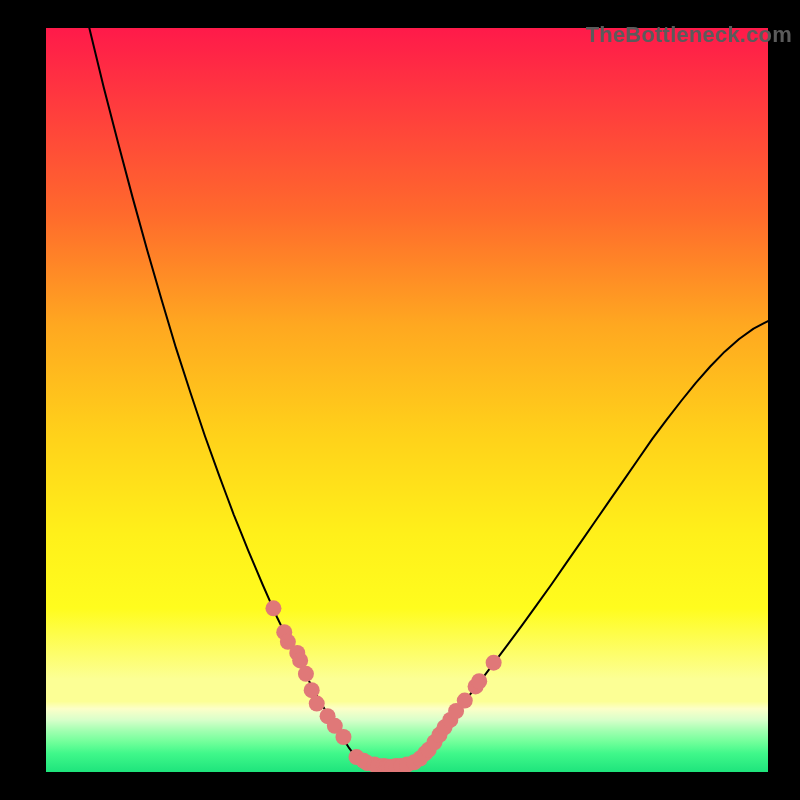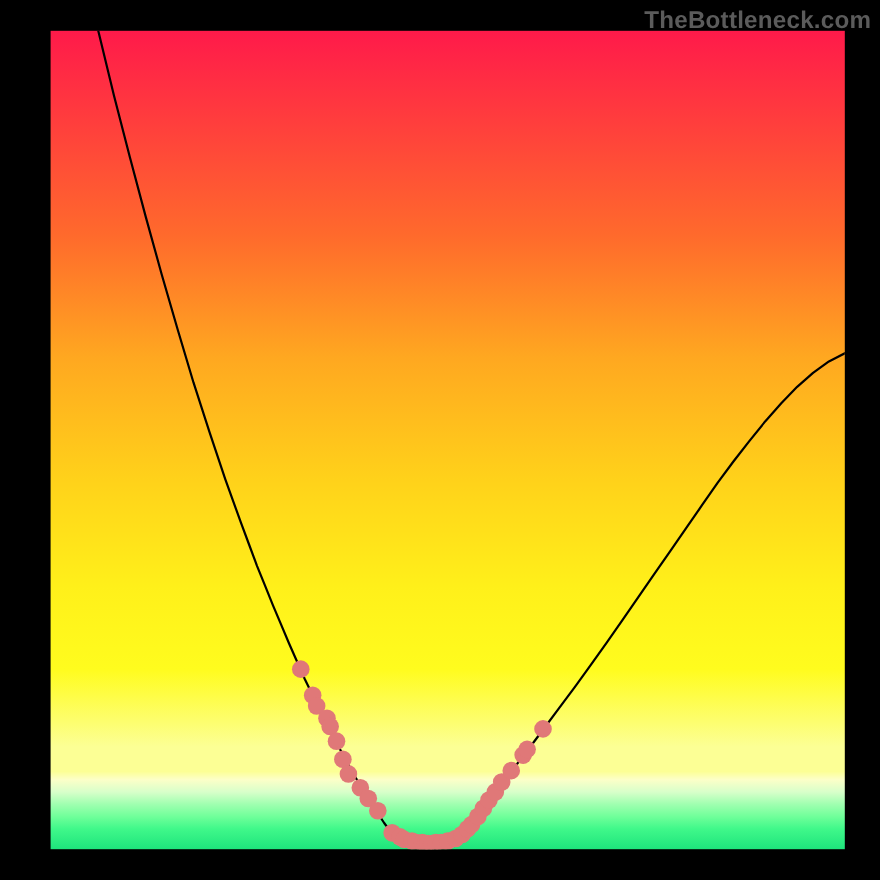--- a/index.html
+++ b/index.html
@@ -34,21 +34,21 @@
       #fcffc8 91.5%,
       #d8ffca 93%,
       #a0ffb0 94.5%,
       #70ff9a 96%,
       #40f88a 97.5%,
       #1ee47c 100%
     );
   }
   .watermark {
     position: absolute;
-    top: 5px;
+    top: 22px;
     right: 8px;
     font-family: Arial, Helvetica, sans-serif;
     font-size: 22px;
     font-weight: 600;
     color: #5b5b5b;
     letter-spacing: 0.2px;
     z-index: 5;
   }
   svg.overlay {
     position: absolute;

